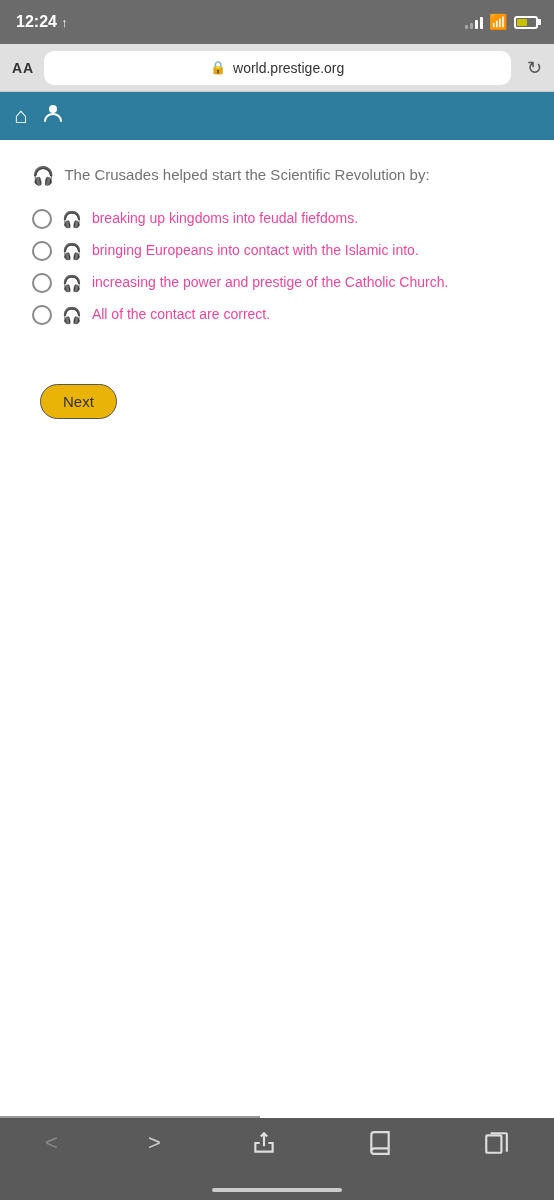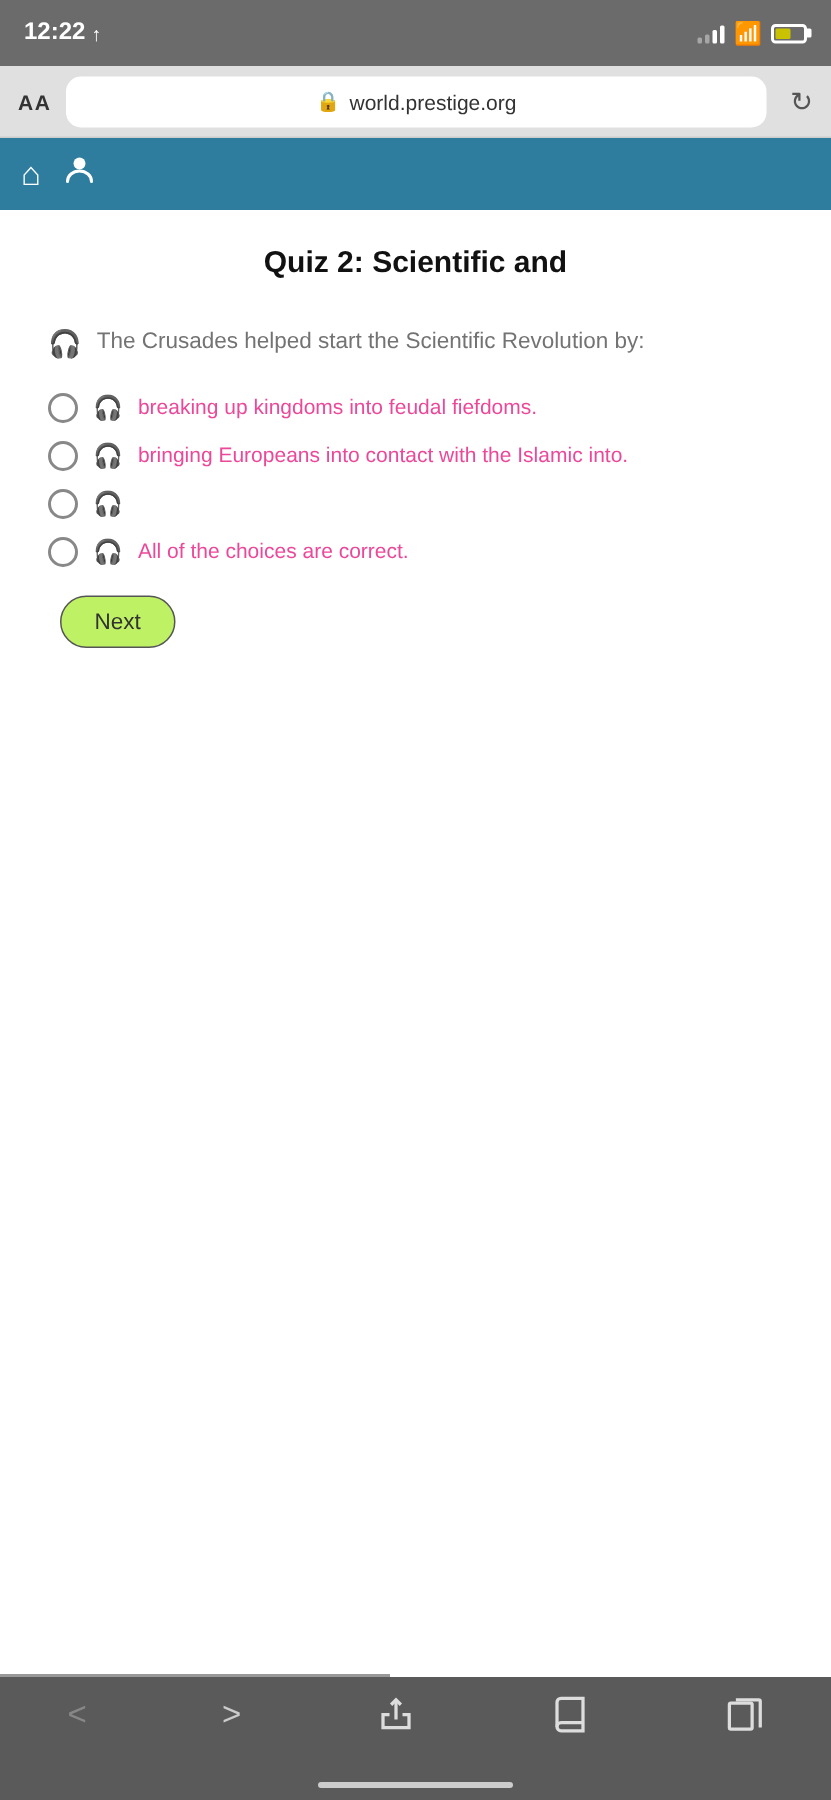--- a/index.html
+++ b/index.html
@@ -203,28 +203,28 @@
       flex-shrink: 0;
     }
     .option-text {
       font-size: 14px;
       color: #ec4899;
       line-height: 1.4;
     }
 
     
     .next-button {
-      margin: 19px 0 0 16px;
+      margin: 59px 0 0 16px;
       display: inline-block;
       border: 1.5px solid #555;
       border-radius: 20px;
       padding: 8px 22px;
       font-size: 15px;
       color: #333;
-      background: #bef264;
+      background: #eab308;
       cursor: pointer;
       font-family: inherit;
     }
 
     
     .content-area {
       height: calc(1200px - 44px - 48px - 48px - 82px);
       overflow: hidden;
     }
 
@@ -276,21 +276,21 @@
     .share-icon-svg, .book-icon-svg, .tabs-icon-svg {
       width: 26px;
       height: 26px;
     }
   </style>
 </head>
 <body>
 
 <div class="status-bar">
   <div class="status-time">
-    <span>12:22</span>
+    <span>12:24</span>
     <span style="font-size:13px;">↑</span>
   </div>
   <div class="status-icons">
     <div class="signal-bars">
       <span></span>
         <span></span>
         <span></span>
         <span></span>
     </div>
     <span class="wifi-icon">📶</span>
@@ -316,21 +316,20 @@
       <circle cx="12" cy="8" r="4" fill="white"></circle>
       <path d="M4 20c0-4 3.6-7 8-7s8 3 8 7" stroke="white" stroke-width="2" fill="none" stroke-linecap="round"></path>
     </svg>
   </span>
 </div>
 
 <div class="content-area">
   <div class="main-content">
 
     
-    <div class="quiz-title">Quiz 2: Scientific and</div>
 
     
     <div class="question-row">
       <span class="question-audio-icon">🎧</span>
       <span class="question-text">The Crusades helped start the Scientific Revolution by:</span>
     </div>
 
     
     <ul class="options-list">
       <li class="option-item">
@@ -339,25 +338,26 @@
         <span class="option-text">breaking up kingdoms into feudal fiefdoms.</span>
       </li>
       <li class="option-item">
         <div class="radio-circle"></div>
         <span class="option-audio-icon">🎧</span>
         <span class="option-text">bringing Europeans into contact with the Islamic into.</span>
       </li>
       <li class="option-item">
         <div class="radio-circle"></div>
         <span class="option-audio-icon">🎧</span>
+        <span class="option-text">increasing the power and prestige of the Catholic Church.</span>
       </li>
       <li class="option-item">
         <div class="radio-circle"></div>
         <span class="option-audio-icon">🎧</span>
-        <span class="option-text">All of the choices are correct.</span>
+        <span class="option-text">All of the contact are correct.</span>
       </li>
     </ul>
 
     
     <button class="next-button">Next</button>
 
   </div>
 </div>
 
 <div class="bottom-divider"></div>

